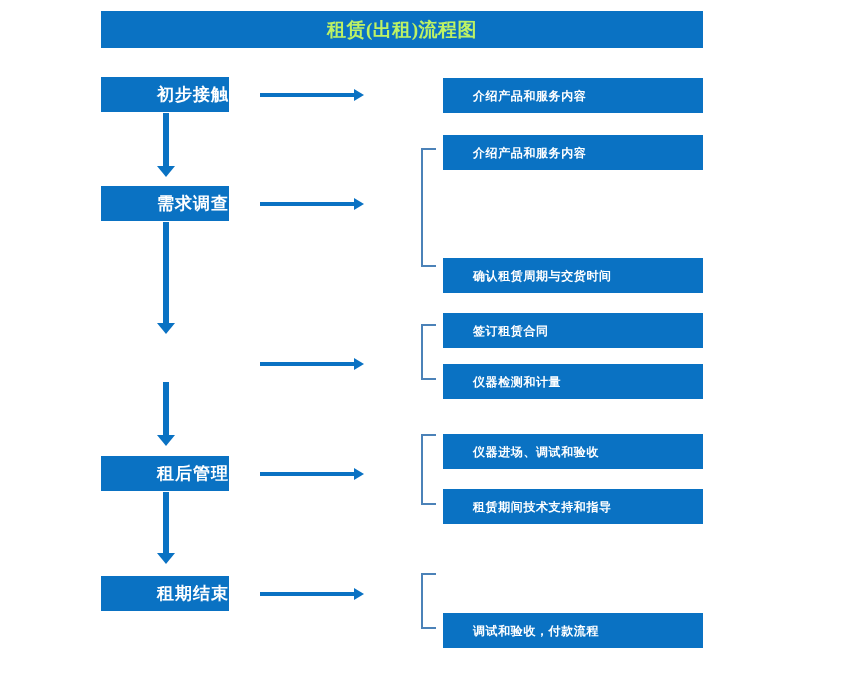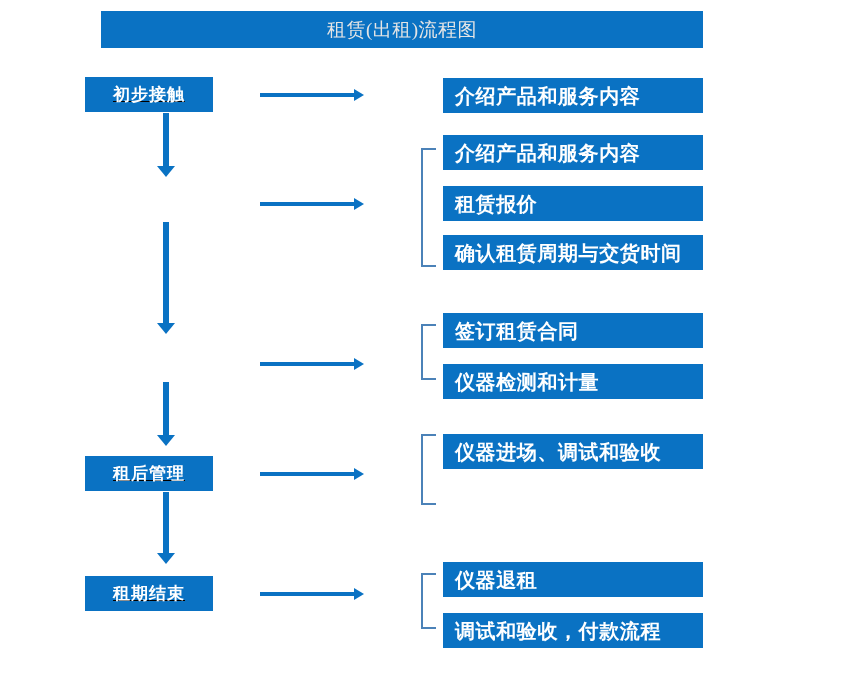--- a/index.html
+++ b/index.html
@@ -28,38 +28,37 @@
     left: 101px;
     top: 11px;
     width: 602px;
     height: 37px;
     background: #0A72C3;
     display: flex;
     align-items: center;
     justify-content: center;
   }
   .title-bar .title-text {
-    color: #e5e5e5;
+    color: #bef264;
     font-size: 19px;
-    font-weight: normal;
+    font-weight: bold;
     letter-spacing: 0.5px;
     line-height: 1;
   }
 
   
   .stage-box {
     position: absolute;
-    left: 85px;
+    left: 101px;
     width: 128px;
     height: 35px;
     background: #0A72C3;
     display: flex;
     align-items: center;
-    justify-content: center;
-    text-decoration: underline;
+    justify-content: flex-end;
   }
   .stage-box .stage-label {
     color: #ffffff;
     font-size: 17px;
     font-weight: bold;
     letter-spacing: 1px;
     line-height: 1;
   }
 
   
@@ -67,24 +66,24 @@
     position: absolute;
     left: 443px;
     width: 260px;
     height: 35px;
     background: #0A72C3;
     display: flex;
     align-items: center;
   }
   .detail-box .detail-label {
     color: #ffffff;
-    font-size: 20px;
+    font-size: 12px;
     font-weight: bold;
     letter-spacing: 0.6px;
-    padding-left: 12px;
+    padding-left: 30px;
     line-height: 1;
     white-space: nowrap;
   }
 
   
   .v-arrow {
     position: absolute;
     left: 157px;
     width: 18px;
   }
@@ -147,20 +146,23 @@
 
 <div id="canvas">
 
   <div class="title-bar">
     <span class="title-text">租赁(出租)流程图</span>
   </div>
 
   <div class="stage-box" style="top:77px">
     <span class="stage-label">初步接触</span>
   </div>
+  <div class="stage-box" style="top:186px">
+    <span class="stage-label">需求调查</span>
+  </div>
   <div class="stage-box" style="top:576px">
     <span class="stage-label">租期结束</span>
   </div>
   <div class="stage-box" style="top:456px">
     <span class="stage-label">租后管理</span>
   </div>
 
   <div class="v-arrow" style="top:113px;height:64px">
     <div class="shaft" style="height:53px"></div>
     <div class="head" style="top:53px"></div>
@@ -203,35 +205,32 @@
   <div class="bracket" style="top:324px;height:56px"></div>
   <div class="bracket" style="top:434px;height:71px"></div>
   <div class="bracket" style="top:573px;height:56px"></div>
 
   <div class="detail-box" style="top:78px">
     <span class="detail-label">介绍产品和服务内容</span>
   </div>
   <div class="detail-box" style="top:135px">
     <span class="detail-label">介绍产品和服务内容</span>
   </div>
-  <div class="detail-box" style="top:186px">
-    <span class="detail-label">租赁报价</span>
-  </div>
-  <div class="detail-box" style="top:235px">
+  <div class="detail-box" style="top:258px">
     <span class="detail-label">确认租赁周期与交货时间</span>
   </div>
   <div class="detail-box" style="top:364px">
     <span class="detail-label">仪器检测和计量</span>
   </div>
   <div class="detail-box" style="top:313px">
     <span class="detail-label">签订租赁合同</span>
   </div>
   <div class="detail-box" style="top:434px">
     <span class="detail-label">仪器进场、调试和验收</span>
   </div>
-  <div class="detail-box" style="top:562px">
-    <span class="detail-label">仪器退租</span>
+  <div class="detail-box" style="top:489px">
+    <span class="detail-label">租赁期间技术支持和指导</span>
   </div>
   <div class="detail-box" style="top:613px">
     <span class="detail-label">调试和验收，付款流程</span>
   </div>
 
 </div>
 
 </body></html>

